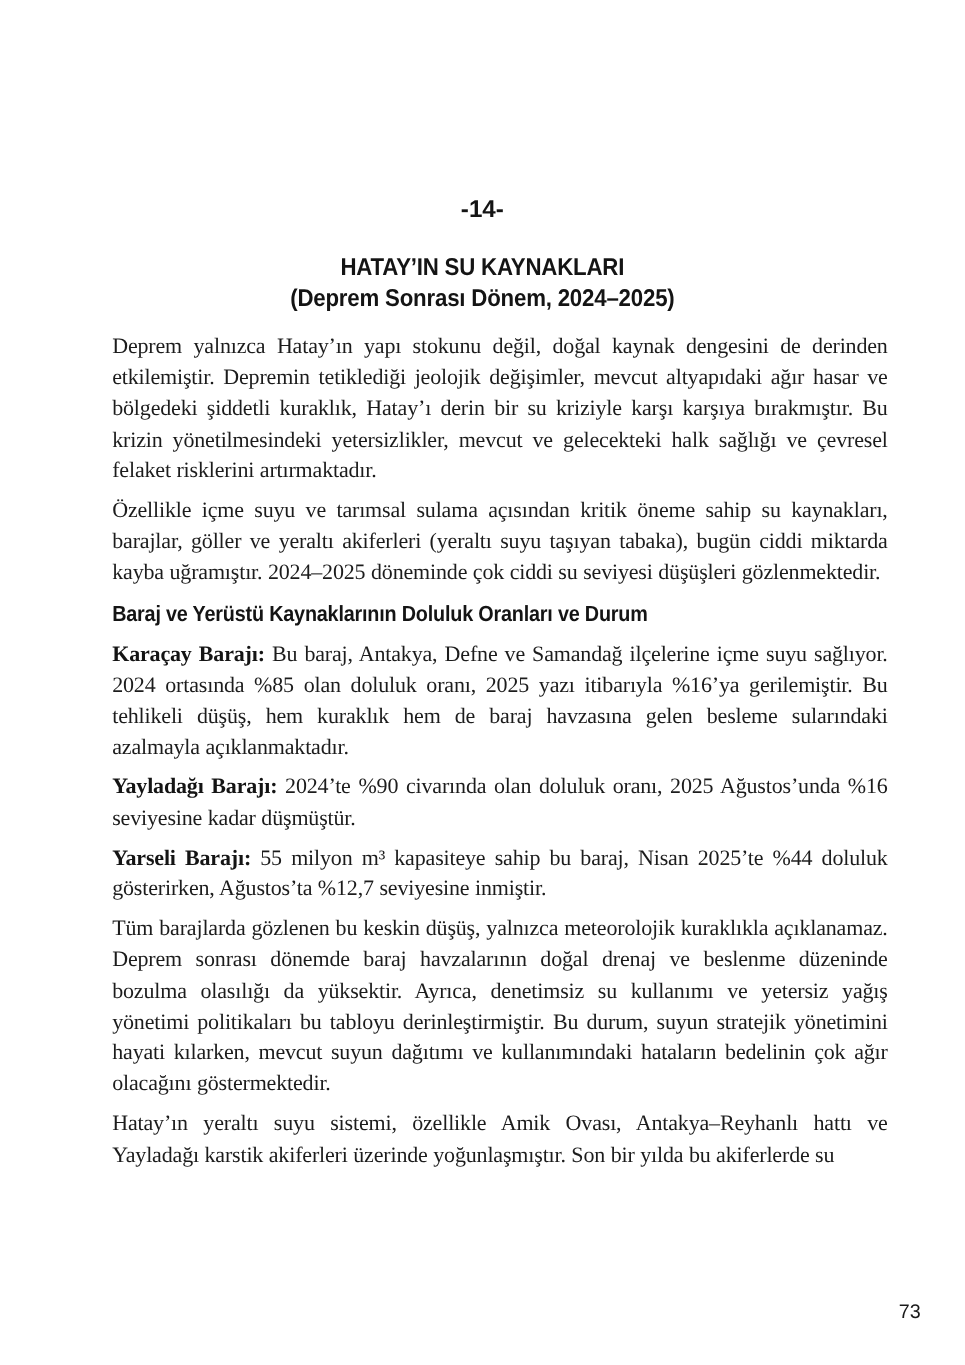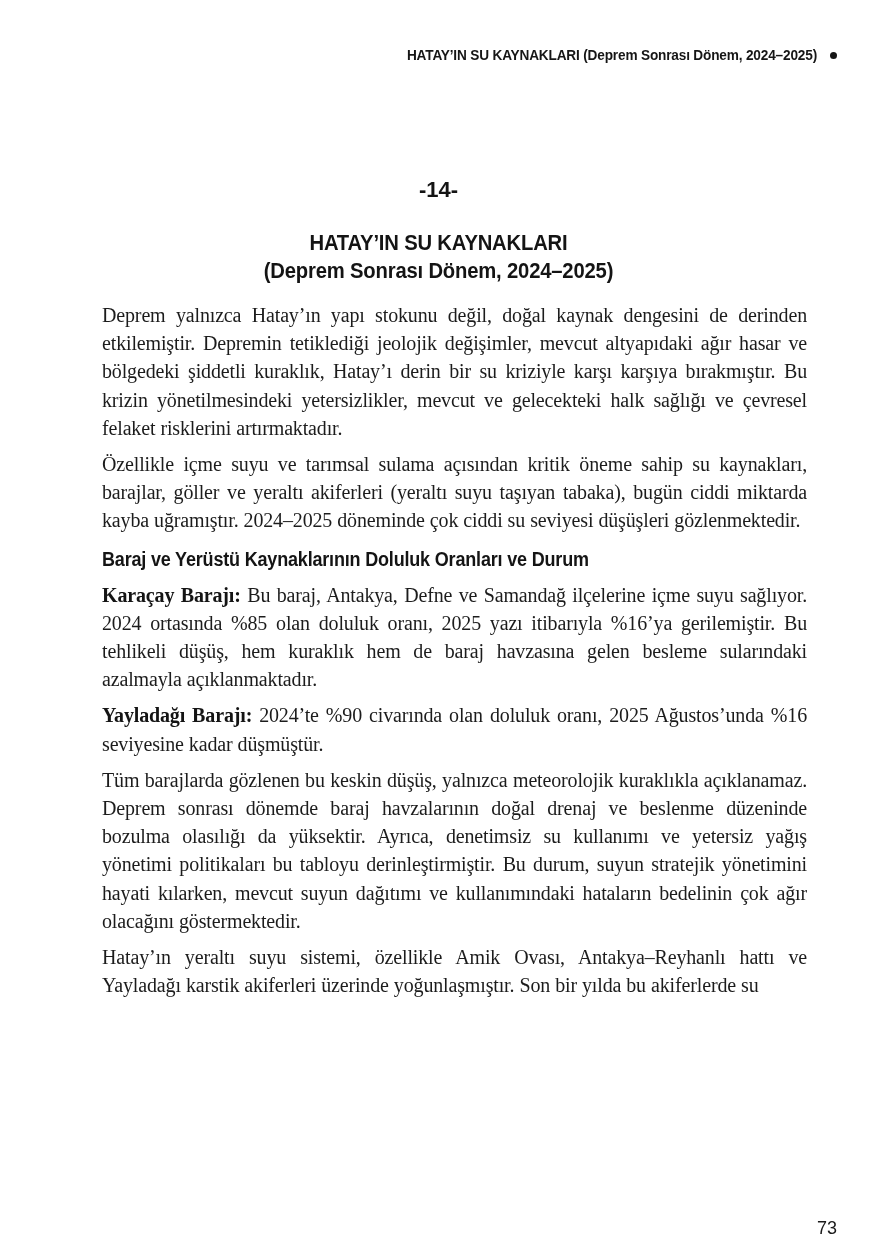--- a/index.html
+++ b/index.html
@@ -117,32 +117,27 @@
 
   
   .page-number {
     position: absolute;
     top: 1182px;
     right: 40px;
     font-family: "Liberation Sans", sans-serif;
     font-size: 18px;
     font-weight: 500;
     color: #1a1a1a;
-    margin-top: 36px;
   }
 </style>
 </head>
 <body>
 
 <div class="page">
 
-  <div class="running-header">
-    <span class="rh-text">HATAY’IN SU KAYNAKLARI (Deprem Sonrası Dönem, 2024–2025)</span>
-    <span class="rh-bullet"></span>
-  </div>
 
   <div class="chapter-number">-14-</div>
 
   <div class="chapter-title">
     <div>HATAY’IN SU KAYNAKLARI</div>
     <div>(Deprem Sonrası Dönem, 2024–2025)</div>
   </div>
 
   <div class="body-column">
 
@@ -150,20 +145,21 @@
 
     <p class="body-para">Özellikle içme suyu ve tarımsal sulama açısından kritik öneme sahip su kaynakları, barajlar, göller ve yeraltı akiferleri (yeraltı suyu taşıyan tabaka), bugün ciddi miktarda kayba uğramıştır. 2024–2025 döneminde çok ciddi su seviyesi düşüşleri gözlenmektedir.</p>
 
     <h2 class="section-heading-sans">Baraj ve Yerüstü Kaynaklarının Doluluk Oranları ve Durum</h2>
 
 
     <p class="body-para"><span class="run-in">Karaçay Barajı: </span><span>Bu baraj, Antakya, Defne ve Samandağ ilçelerine içme suyu sağlıyor. 2024 ortasında %85 olan doluluk oranı, 2025 yazı itibarıyla %16’ya gerilemiştir. Bu tehlikeli düşüş, hem kuraklık hem de baraj havzasına gelen besleme sularındaki azalmayla açıklanmaktadır.</span></p>
 
     <p class="body-para"><span class="run-in">Yayladağı Barajı: </span><span>2024’te %90 civarında olan doluluk oranı, 2025 Ağustos’unda %16 seviyesine kadar düşmüştür.</span></p>
 
+    <p class="body-para"><span class="run-in">Yarseli Barajı: </span><span>55 milyon m³ kapasiteye sahip bu baraj, Nisan 2025’te %44 doluluk gösterirken, Ağustos’ta %12,7 seviyesine inmiştir.</span></p>
 
     <p class="body-para">Tüm barajlarda gözlenen bu keskin düşüş, yalnızca meteorolojik kuraklıkla açıklanamaz. Deprem sonrası dönemde baraj havzalarının doğal drenaj ve beslenme düzeninde bozulma olasılığı da yüksektir. Ayrıca, denetimsiz su kullanımı ve yetersiz yağış yönetimi politikaları bu tabloyu derinleştirmiştir. Bu durum, suyun stratejik yönetimini hayati kılarken, mevcut suyun dağıtımı ve kullanımındaki hataların bedelinin çok ağır olacağını göstermektedir.</p>
 
 
     <p class="body-para">Hatay’ın yeraltı suyu sistemi, özellikle Amik Ovası, Antakya–Reyhanlı hattı ve Yayladağı karstik akiferleri üzerinde yoğunlaşmıştır. Son bir yılda bu akiferlerde su</p>
 
   </div>
 
   <div class="page-number">73</div>
 

